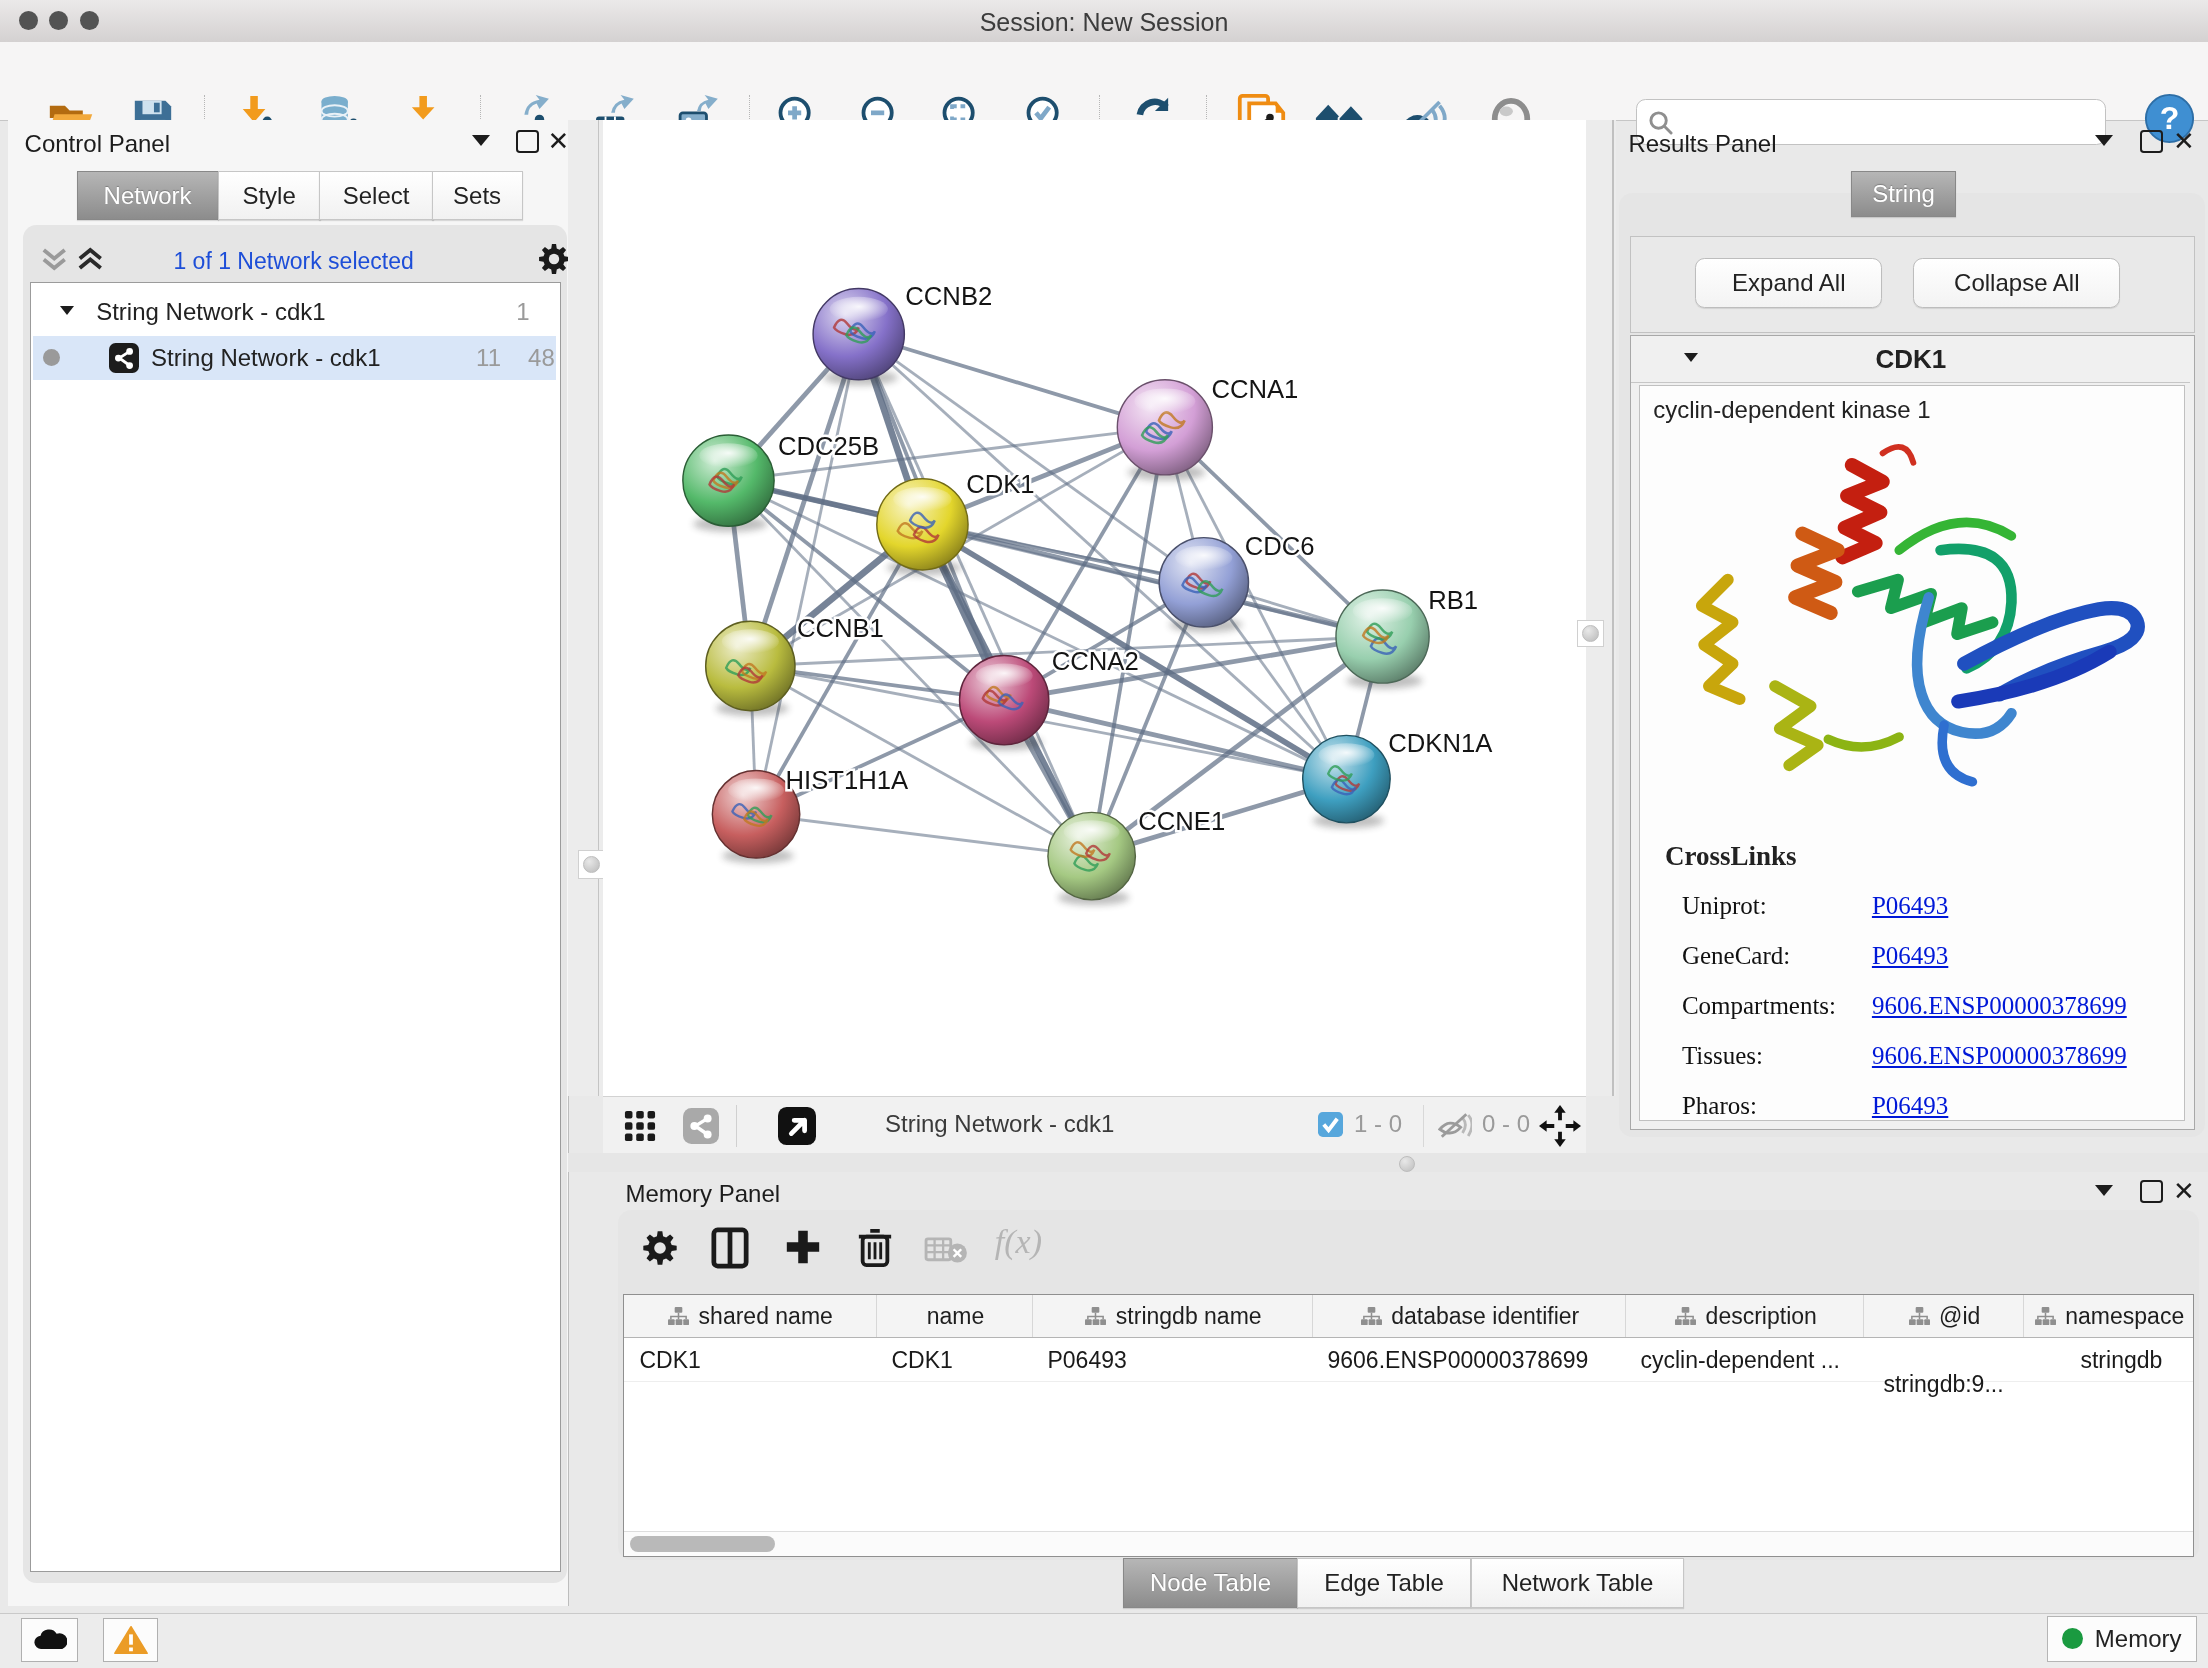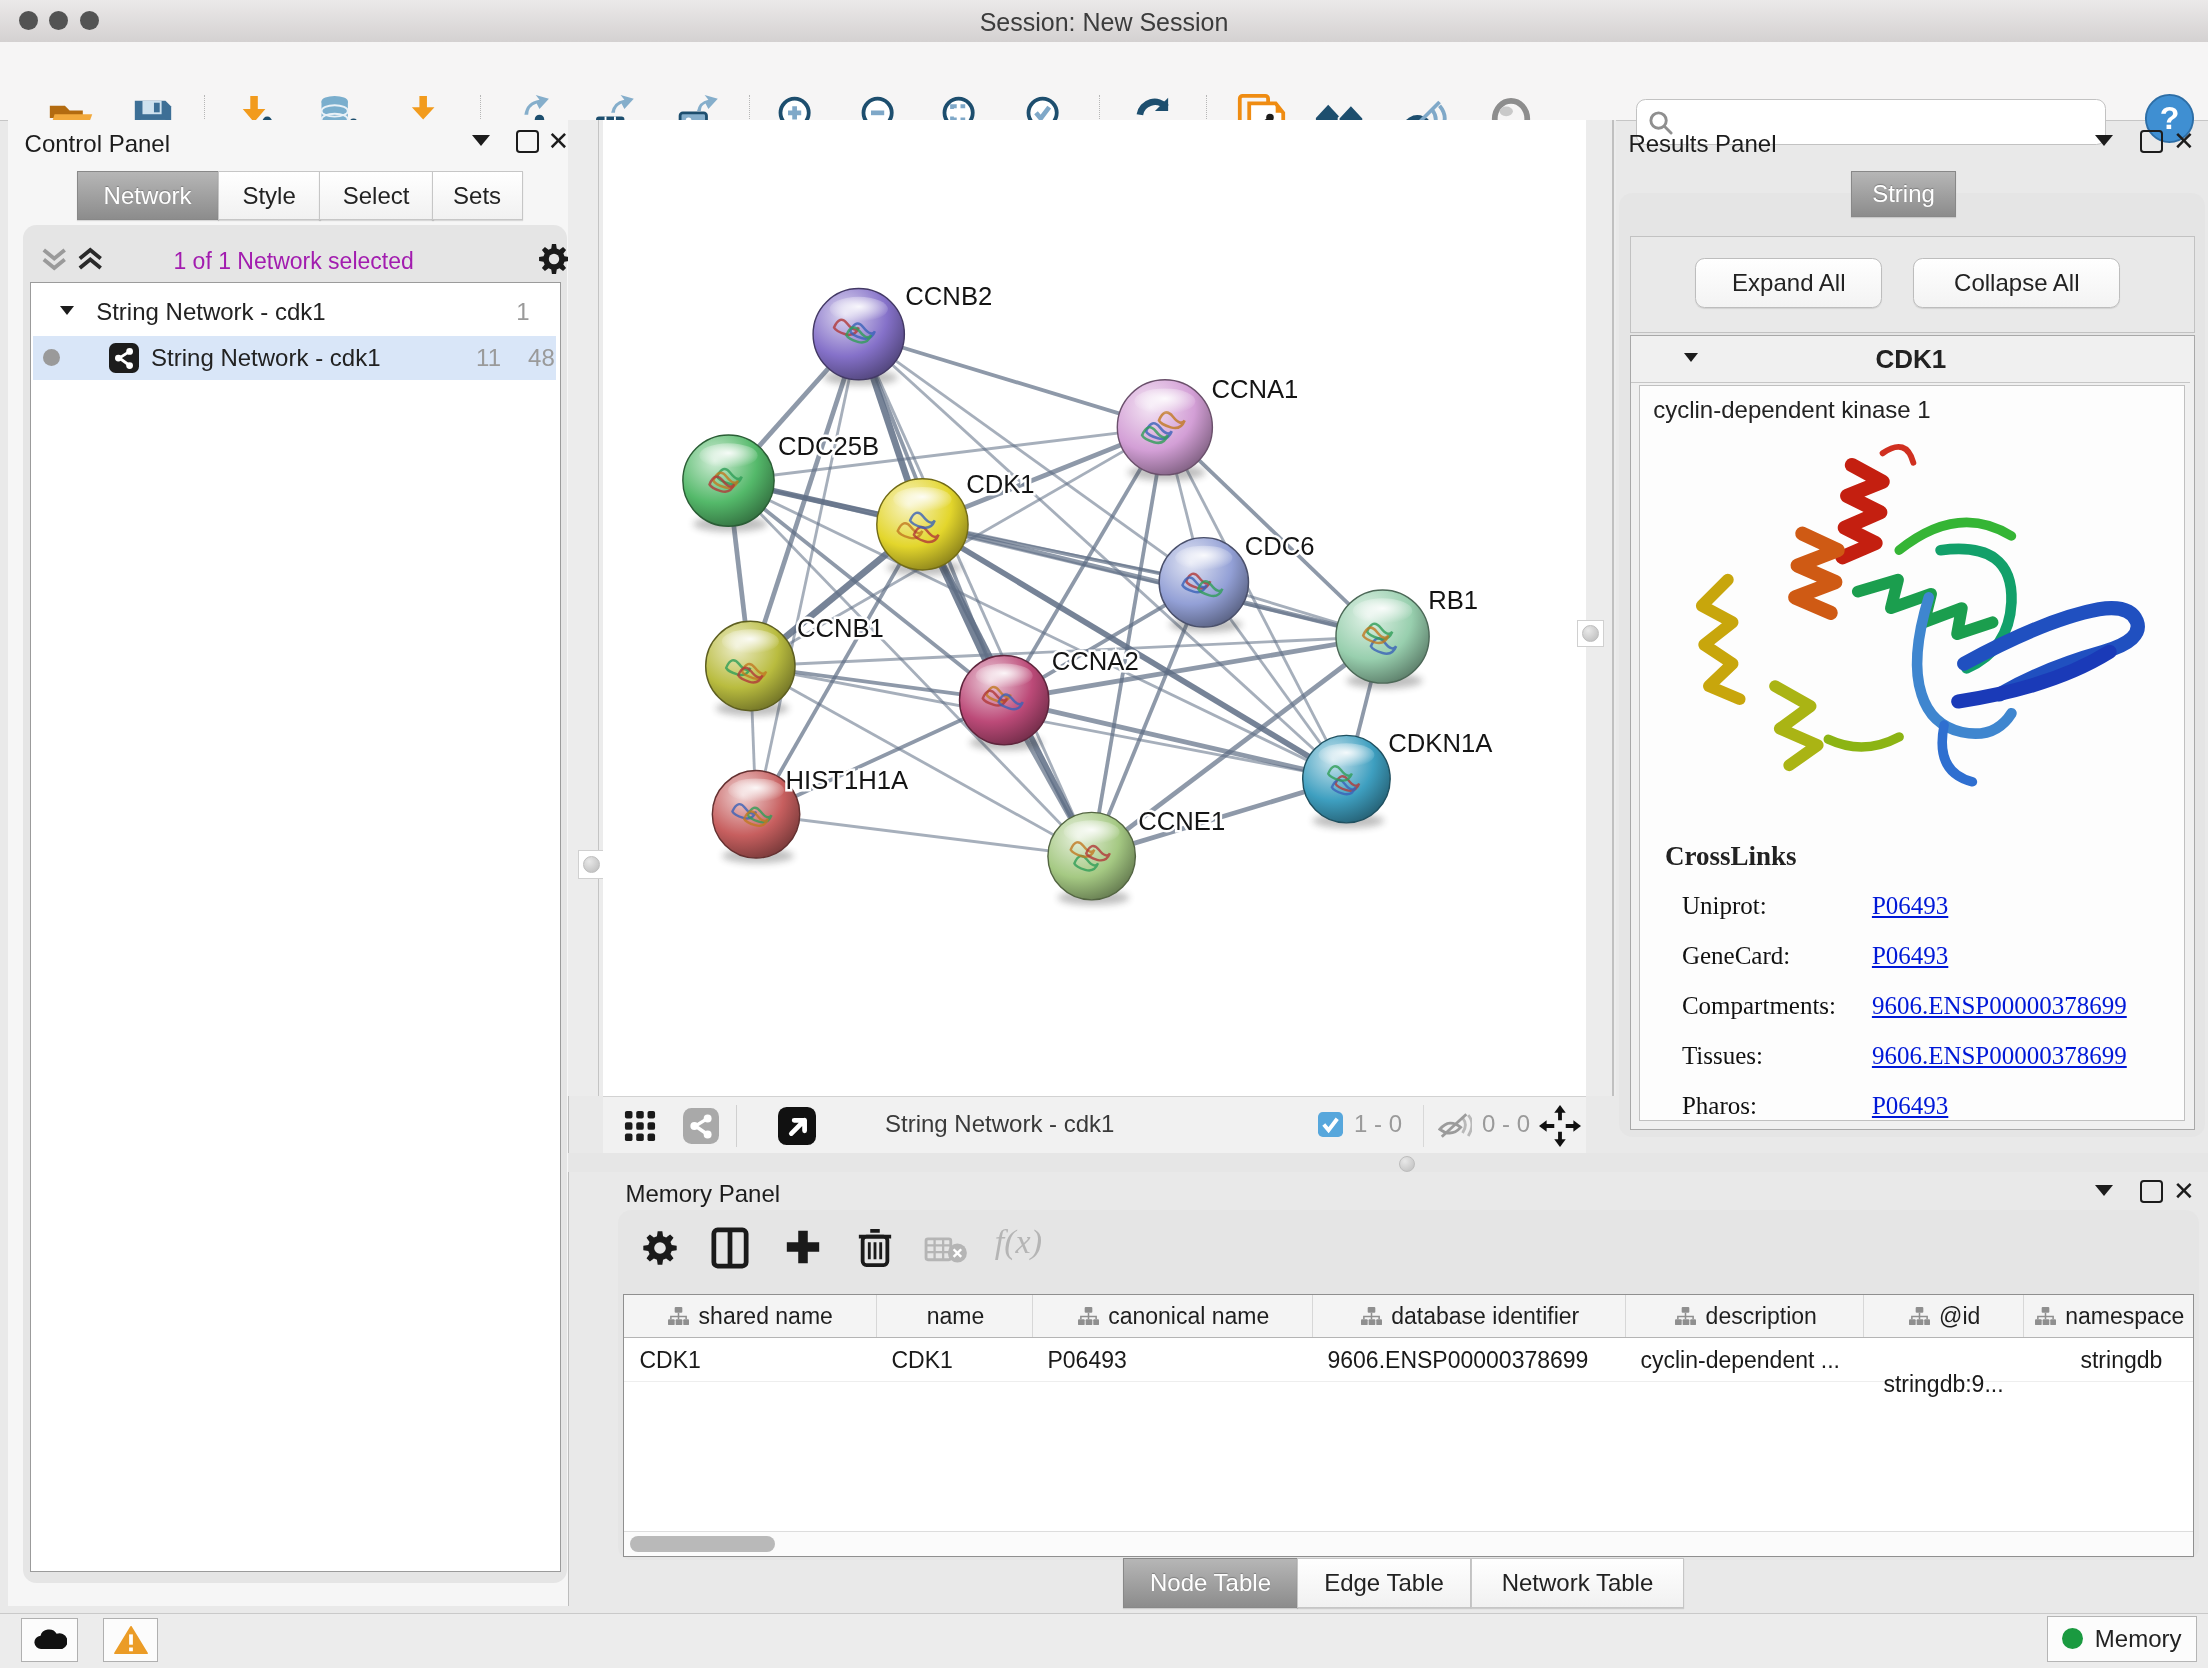--- a/index.html
+++ b/index.html
@@ -238,21 +238,21 @@
     <div class="tab" style="left:311px;top:51px;width:113px;height:47px">Select</div>
     <div class="tab" style="left:424px;top:51px;width:89px;height:47px">Sets</div>
 
     <div class="abs gpanel" style="left:15px;top:105px;width:544px;height:1358px">
       <svg class="abs" style="left:17px;top:21px" width="28.5" height="27" viewBox="0 0 30 28">
         <path d="M4,4 l11,9 11,-9 M4,14 l11,9 11,-9" fill="none" stroke="#9a9a9a" stroke-width="4"></path>
       </svg>
       <svg class="abs" style="left:53px;top:21px" width="28.5" height="27" viewBox="0 0 30 28">
         <path d="M4,13 l11,-9 11,9 M4,23 l11,-9 11,9" fill="none" stroke="#2a2a2a" stroke-width="4"></path>
       </svg>
-      <div class="abs" style="left:95px;top:23px;width:352px;text-align:center;font-size:23px;color:#a21caf">1 of 1 Network selected</div>
+      <div class="abs" style="left:95px;top:23px;width:352px;text-align:center;font-size:23px;color:#1d4ed8">1 of 1 Network selected</div>
       <svg class="abs" style="left:514px;top:17px" width="34" height="34" viewBox="0 0 36 36">
         <g id="gear1">
             <path d="M33.8,15.8L33.8,20.2L29.1,20.9L27.9,23.8L30.8,27.6L27.6,30.8L23.8,27.9L20.9,29.1L20.2,33.8L15.8,33.8L15.1,29.1L12.2,27.9L8.4,30.8L5.2,27.6L8.1,23.8L6.9,20.9L2.2,20.2L2.2,15.8L6.9,15.1L8.1,12.2L5.2,8.4L8.4,5.2L12.2,8.1L15.1,6.9L15.8,2.2L20.2,2.2L20.9,6.9L23.8,8.1L27.6,5.2L30.8,8.4L27.9,12.2L29.1,15.1Z" fill="#1a1a1a"></path>
             <circle cx="18" cy="18" r="5.5" fill="#e5e5e5"></circle>
           </g>
       </svg>
 
       <div class="abs" style="left:7.6px;top:57px;width:529px;height:1288px;background:#fff;border:1.9px solid #9b9b9b">
         <div class="abs" style="left:0;top:11.4px;width:525px;height:38px">
           <div class="abs caret sm" style="left:28.5px;top:11.4px"></div>
@@ -696,21 +696,21 @@
             <div class="hcell" style="left: 408px; width: 280px;">
               <svg width="21" height="21" viewBox="0 0 22 22">
                 <g fill="#8f8f8f">
                   <rect x="7" y="1" width="8" height="6" rx="1"></rect>
                   <rect x="0" y="14" width="7" height="6" rx="1"></rect>
                   <rect x="8" y="14" width="7" height="6" rx="1"></rect>
                   <rect x="16" y="14" width="6" height="6" rx="1"></rect>
                 </g>
                 <path d="M11,7 v4 M3,14 v-3 h16 v3 M11,11 v3" stroke="#8f8f8f" stroke-width="1.6" fill="none"></path>
               </svg>
-              <span>canonical name</span>
+              <span>stringdb name</span>
             </div>
             <div class="hcell" style="left: 688px; width: 313px;">
               <svg width="21" height="21" viewBox="0 0 22 22">
                 <g fill="#8f8f8f">
                   <rect x="7" y="1" width="8" height="6" rx="1"></rect>
                   <rect x="0" y="14" width="7" height="6" rx="1"></rect>
                   <rect x="8" y="14" width="7" height="6" rx="1"></rect>
                   <rect x="16" y="14" width="6" height="6" rx="1"></rect>
                 </g>
                 <path d="M11,7 v4 M3,14 v-3 h16 v3 M11,11 v3" stroke="#8f8f8f" stroke-width="1.6" fill="none"></path>

